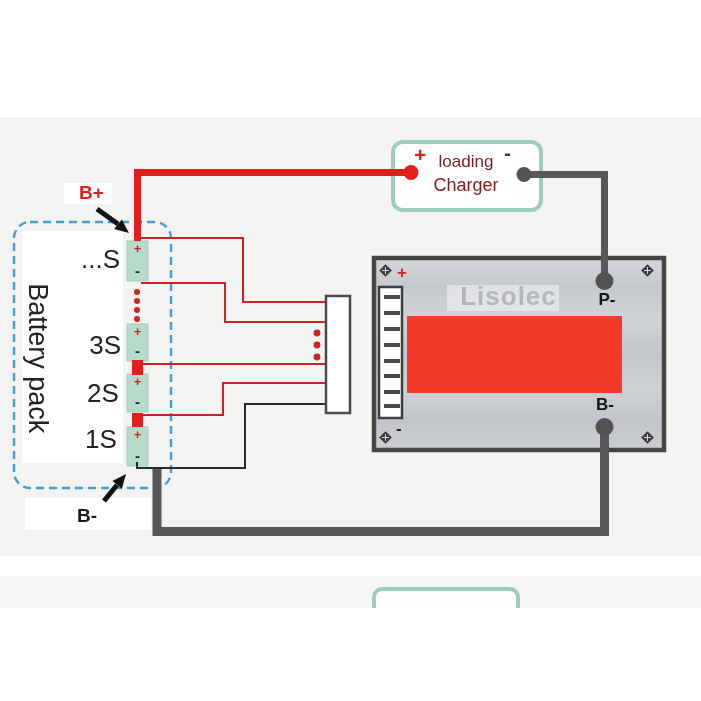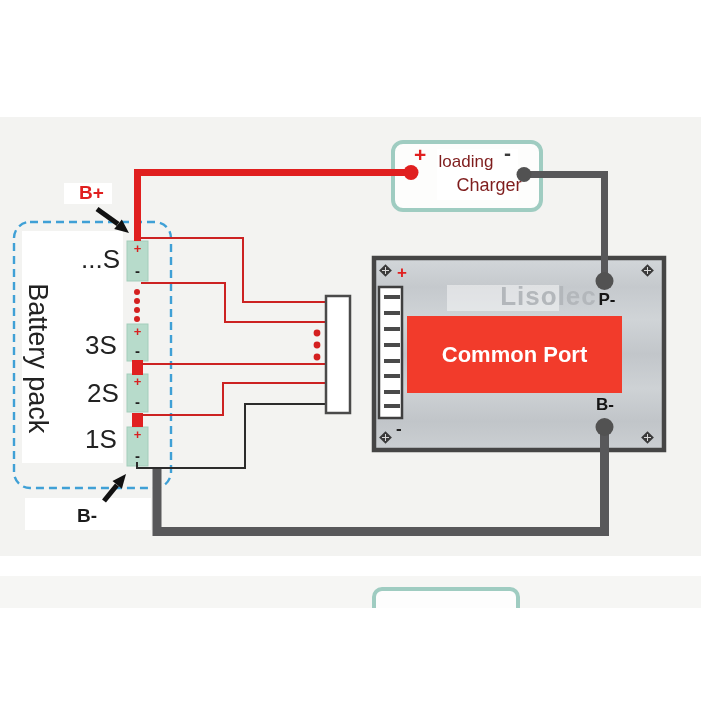--- a/index.html
+++ b/index.html
@@ -15,21 +15,21 @@
   .red{color:#e01f1f;}
   .dark{color:#3a3a3a;}
   .cell-lbl{font-size:26px;color:#222;}
   .sign-plus{font-size:13px;font-weight:bold;color:#d82020;width:15px;text-align:center;}
   .sign-minus{font-size:15px;font-weight:bold;color:#222;width:15px;text-align:center;}
   .battery-rot{left:-62px;top:344px;width:200px;text-align:center;font-size:27px;color:#222;
     transform:rotate(90deg);}
   .chg-small{font-size:17px;color:#7f1d1d;text-align:center;}
   .chg-sign{font-size:21px;font-weight:bold;}
   .brand{left:447px;top:283px;width:123px;text-align:center;font-size:26px;font-weight:bold;
-    color:#b3b7bb;letter-spacing:1px;margin-left:40px;}
+    color:#b3b7bb;letter-spacing:1px;}
   .portbox-text{left:407px;top:316px;width:215px;height:77px;display:flex;align-items:center;
     justify-content:center;font-size:22px;font-weight:600;color:#ffffff;}
   .term-sm{font-size:17px;font-weight:bold;color:#151515;width:34px;text-align:center;}
   .board-sign{font-size:17px;font-weight:bold;}
 </style>
 </head>
 <body>
 
 <div id="stage">
 
@@ -134,42 +134,41 @@
       <polygon points="126,474 121.9,488.7 112.5,481.1" fill="#111"></polygon>
     </g>
   </svg>
 
   <div class="lbl b-term red" style="left:79px;top:183px;">B+</div>
   <div class="lbl b-term" style="left:77px;top:506px;">B-</div>
 
   <div class="lbl battery-rot">Battery pack</div>
 
   <div class="lbl cell-lbl" style="left:70px;top:246px;width:50px;text-align:right;">...S</div>
-  <div class="lbl cell-lbl" style="left:85px;top:332px;width:36px;text-align:left;">3S</div>
+  <div class="lbl cell-lbl" style="left:85px;top:332px;width:36px;text-align:right;">3S</div>
   <div class="lbl cell-lbl" style="left:85px;top:380px;width:36px;text-align:center;">2S</div>
   <div class="lbl cell-lbl" style="left:85px;top:426px;width:36px;">1S</div>
 
   <div class="lbl sign-plus" style="left:130px;top:242px;">+</div>
   <div class="lbl sign-minus" style="left:130px;top:263px;">-</div>
   <div class="lbl sign-plus" style="left:130px;top:325px;">+</div>
   <div class="lbl sign-minus" style="left:130px;top:343px;">-</div>
   <div class="lbl sign-plus" style="left:130px;top:375px;">+</div>
   <div class="lbl sign-minus" style="left:130px;top:394px;">-</div>
   <div class="lbl sign-plus" style="left:130px;top:428px;">+</div>
   <div class="lbl sign-minus" style="left:130px;top:448px;">-</div>
 
   <div class="lbl chg-sign red" style="left:414px;top:144px;">+</div>
   <div class="lbl chg-sign dark" style="left:504px;top:142px;">-</div>
   <div class="lbl chg-small" style="left:426px;top:153px;width:80px;">loading</div>
-  <div class="lbl chg-small" style="left:444px;top:176px;width:90px;font-size:18px;">Charger</div>
+  <div class="lbl chg-small" style="left:421px;top:176px;width:90px;font-size:18px;">Charger</div>
 
   <div class="lbl board-sign red" style="left:397px;top:264px;">+</div>
   <div class="lbl board-sign" style="left:396px;top:420px;color:#222;">-</div>
   <div class="lbl brand">Lisolec</div>
-  <div class="lbl portbox-text">Common Port</div>
   <div class="lbl term-sm" style="left:590px;top:291px;">P-</div>
   <div class="lbl term-sm" style="left:588px;top:396px;">B-</div>
 
   <div class="strip2">
     <div class="nextbox"></div>
   </div>
 
 </div>
 
 </body></html>

